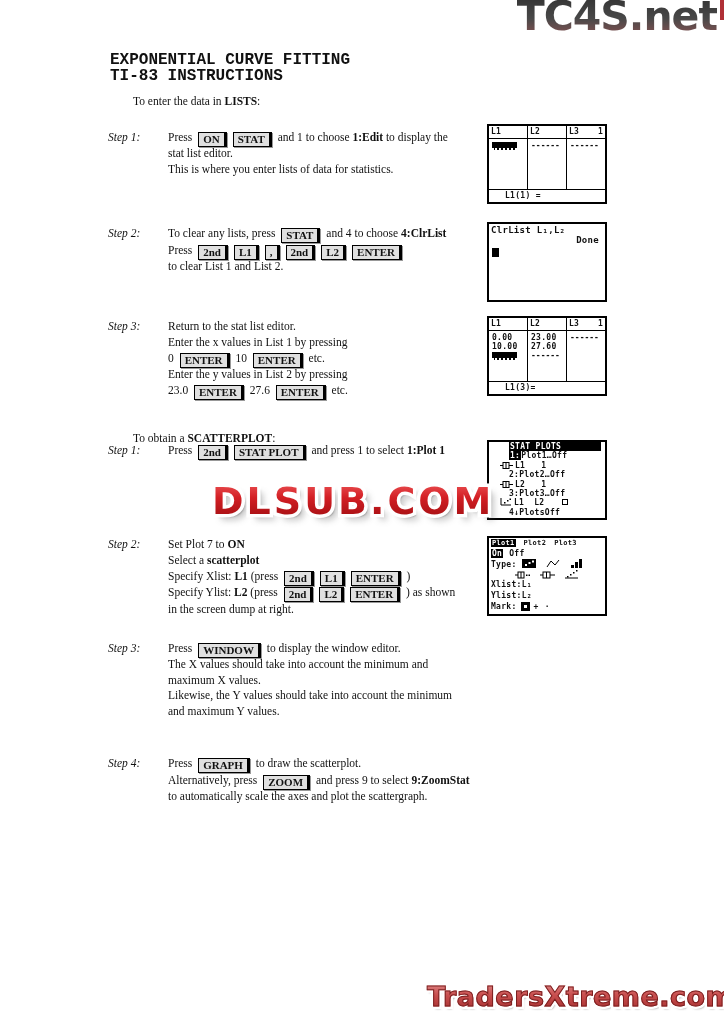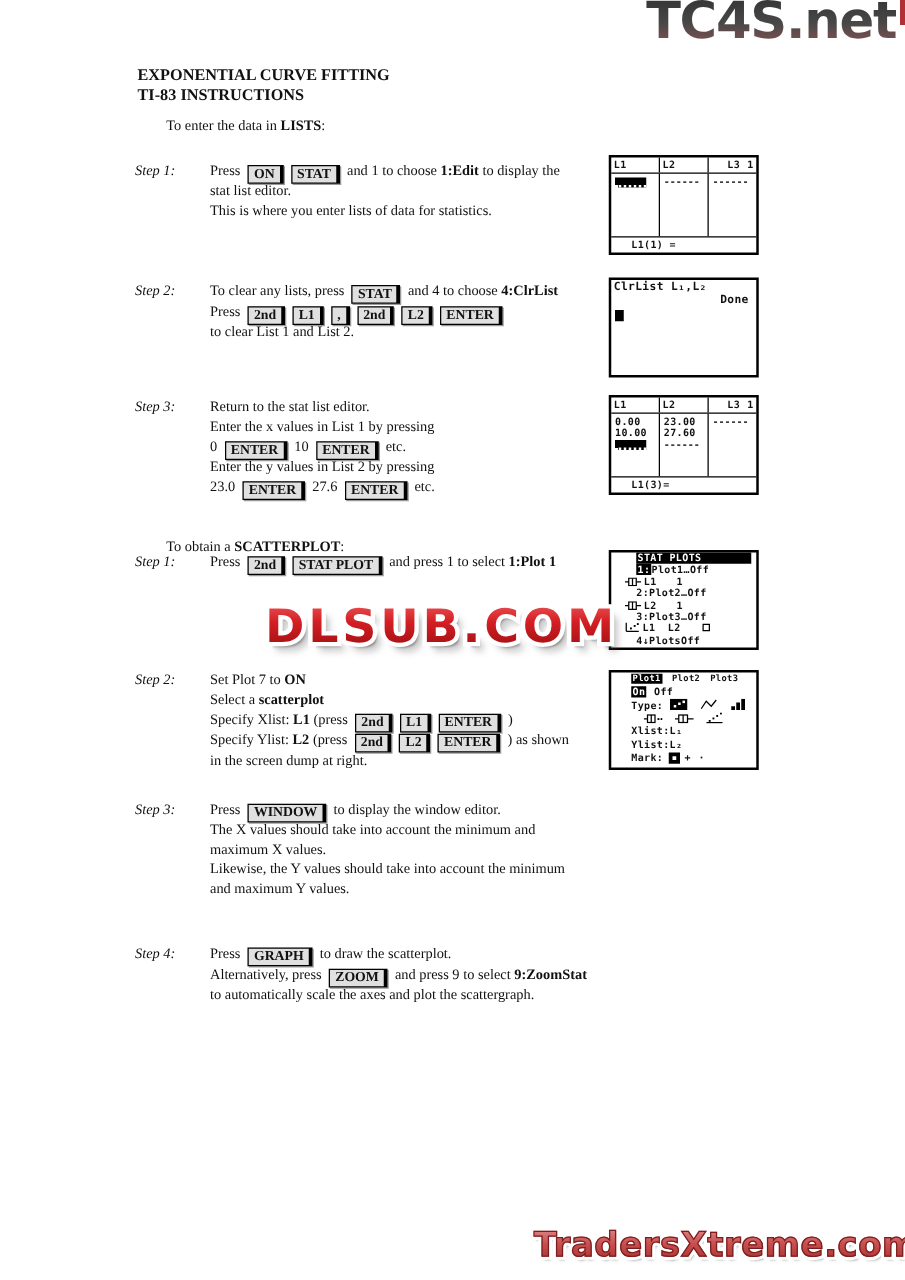--- a/index.html
+++ b/index.html
@@ -1,37 +1,37 @@
 <!DOCTYPE html>
 <html><head>
 <meta charset="utf-8">
 <style>
   html,body{margin:0;padding:0;}
   body{width:724px;height:1024px;position:relative;background:#fff;overflow:hidden;
        font-family:"Liberation Serif",serif;color:#111;}
 
   
-  .title{position:absolute;left:110px;top:52px;font-weight:bold;font-size:13px;line-height:16px;}
+  .title{position:absolute;left:110px;top:52px;font-weight:bold;font-size:16px;line-height:16px;font-family:Liberation Mono, monospace;}
   .intro{position:absolute;left:110px;font-size:11.5px;line-height:15px;margin-left:23px;}
   .b{font-weight:bold;}
   .step{position:absolute;left:108px;width:410px;font-size:11.5px;}
   .step-label{position:absolute;left:0;top:1px;font-style:italic;}
   .step-body{margin-left:60px;}
   .line{height:15.8px;line-height:15.8px;white-space:nowrap;}
   .key{display:inline-block;background:#e0e0e0;border:1px solid #000;border-right:3px solid #000;
        padding:0 4px;margin:0 3px;font-weight:bold;font-size:11px;line-height:13px;height:13px;
        vertical-align:-2px;box-shadow:1px 1px 0 #999;}
 
   
   .ti{position:absolute;left:487px;width:120px;height:80px;border:2px solid #000;background:#fff;
       box-sizing:border-box;font-family:"DejaVu Sans Mono","DejaVu Sans",monospace;font-weight:bold;
       font-size:8px;letter-spacing:0.3px;display:flex;flex-direction:column;}
   .ed-head{display:flex;border-bottom:1px solid #000;height:12px;line-height:11px;}
   .hc{flex:1;border-right:1px solid #000;padding-left:2px;position:relative;}
-  .hc.last{border-right:none;text-align:center;}
+  .hc.last{border-right:none;}
   .pg{position:absolute;right:2px;top:0;}
   .ed-body{flex:1;display:flex;}
   .ed-body .col{flex:1;border-right:1px solid #000;padding:2px 0 0 3px;line-height:9px;}
   .ed-body .col.last{border-right:none;}
   .ed-status{border-top:1px solid #000;height:12px;line-height:11px;padding-left:16px;}
   .cursor-cell{width:25px;height:8px;background:#000;border-bottom:2px dotted #fff;
                box-sizing:border-box;margin-top:1px;}
   .dash{letter-spacing:0;}
 
   .scr2-body{padding:1px 2px;}
@@ -40,21 +40,21 @@
 
   .ti4 .r{height:9.4px;line-height:9.2px;padding-left:20px;white-space:nowrap;}
   .ti4 .sub{padding-left:11px;}
   .inv{background:#000;color:#fff;padding:0 1px;}
   .wide{display:inline-block;width:90px;}
   .gap1{margin-left:16px;}
   .gap2{margin-left:10px;}
   .msq{display:inline-block;width:4px;height:4px;border:1px solid #000;margin-left:18px;}
   .ti4 svg,.ti5 svg{vertical-align:-1px;margin-right:2px;}
 
-  .ti5 .r{height:10.6px;line-height:10.4px;padding-left:16px;white-space:nowrap;}
+  .ti5 .r{height:10.6px;line-height:10.4px;padding-left:2px;white-space:nowrap;}
   .ti5 .tabs{font-size:7px;}
   .tabgap{margin-left:8px;}
   .offgap{margin-left:6px;}
   .ti5 .sub2{padding-left:26px;}
   .mark-sel{display:inline-block;width:9px;height:9px;background:#000;vertical-align:-2px;margin:0 4px;}
   .mark-inner{display:block;width:3px;height:3px;background:#fff;margin:3px auto 0;}
   .mplus{margin-right:6px;}
 
   
   .tc4s{position:absolute;top:-8px;right:7px;font-family:"DejaVu Sans",sans-serif;

